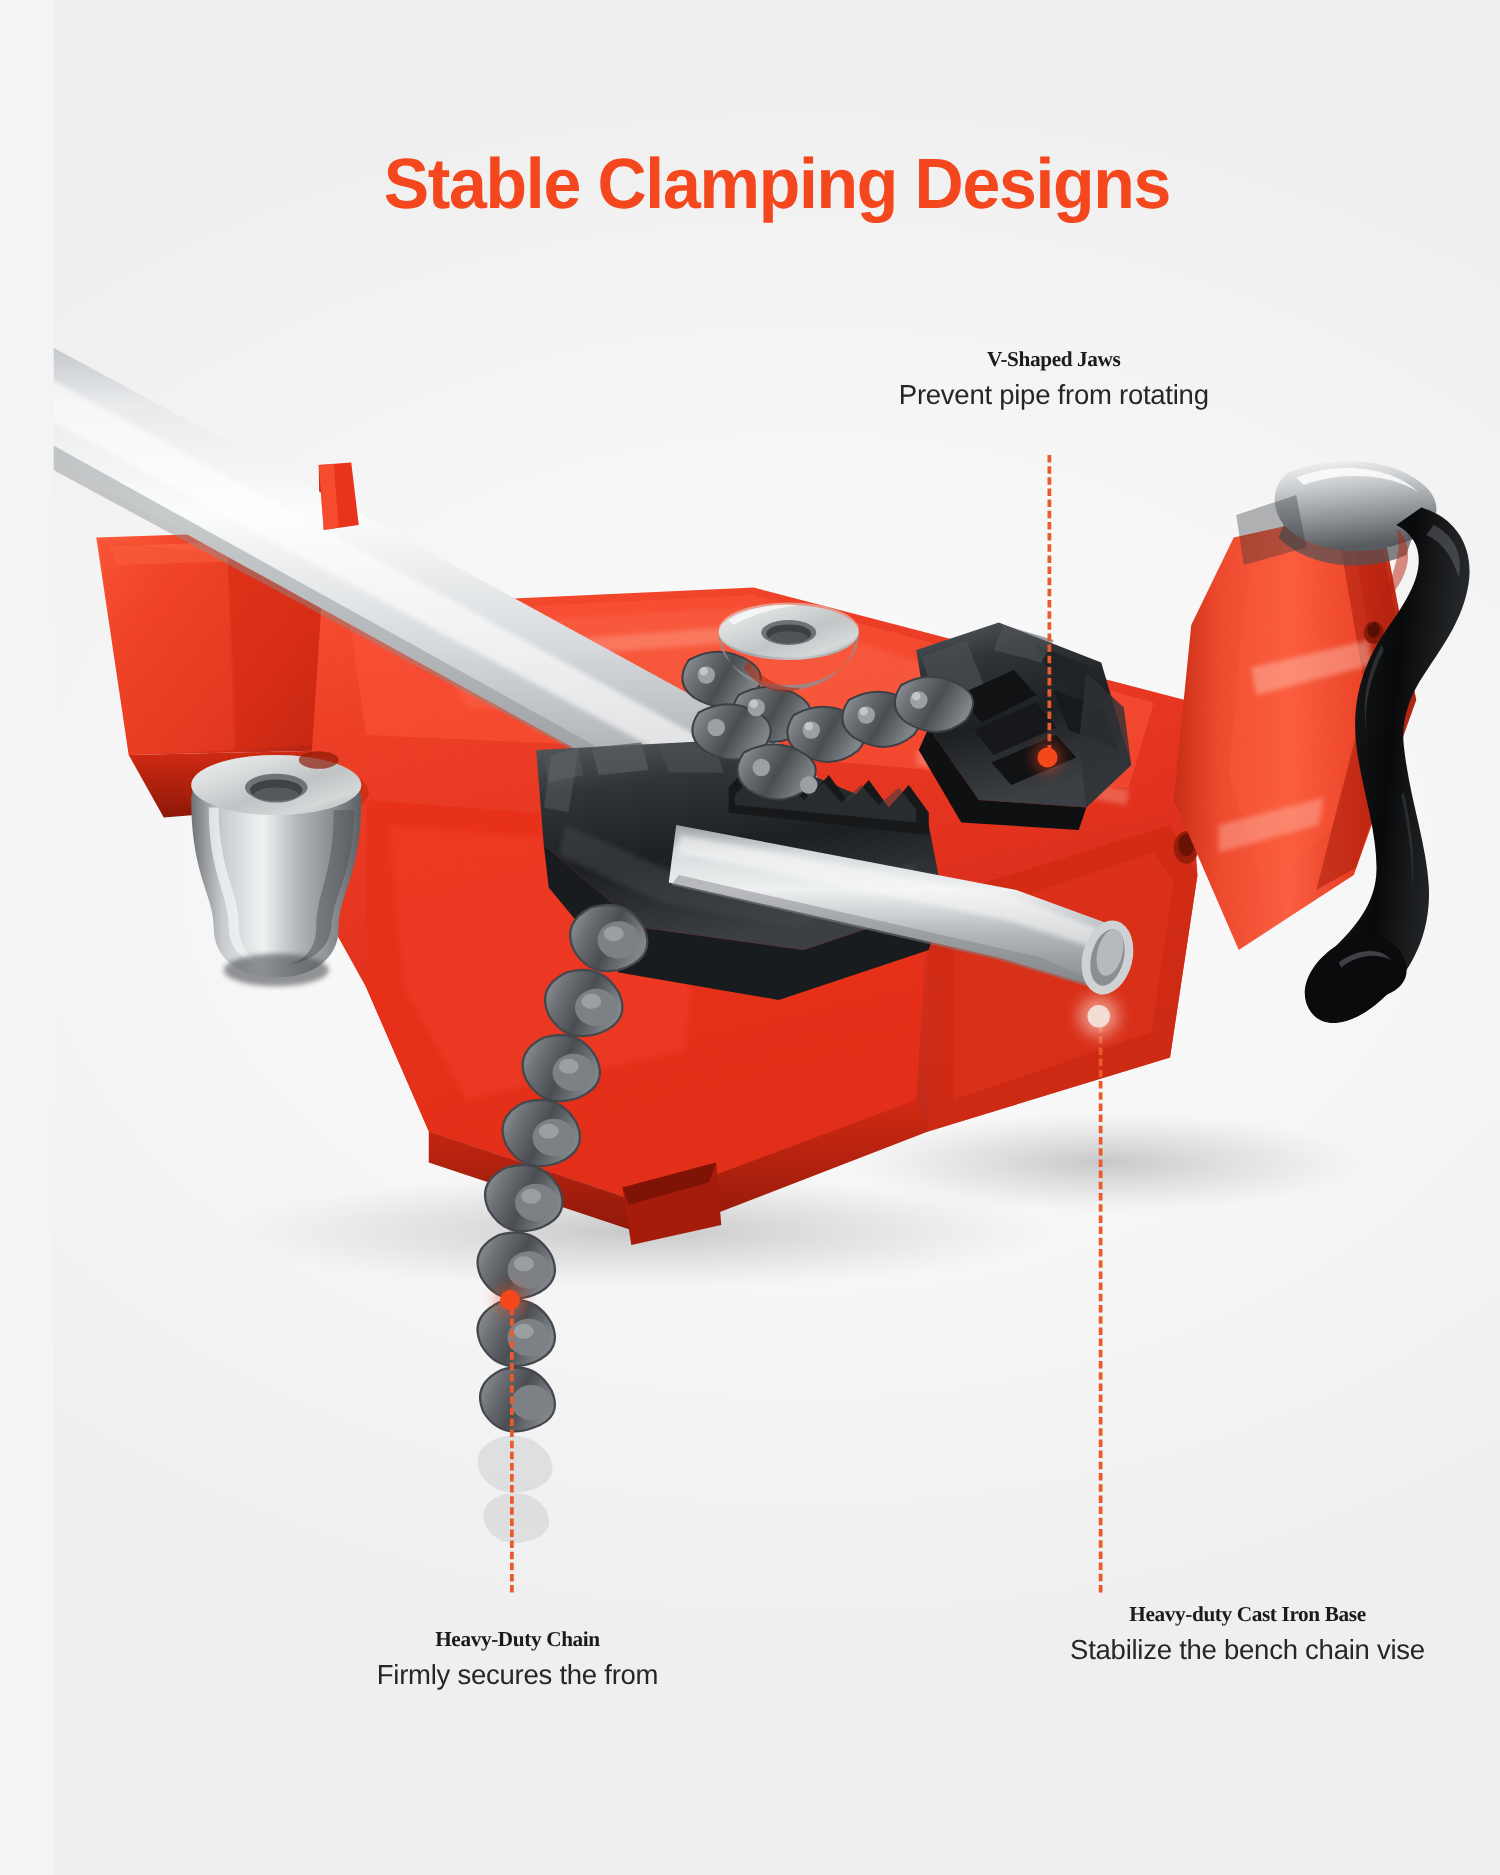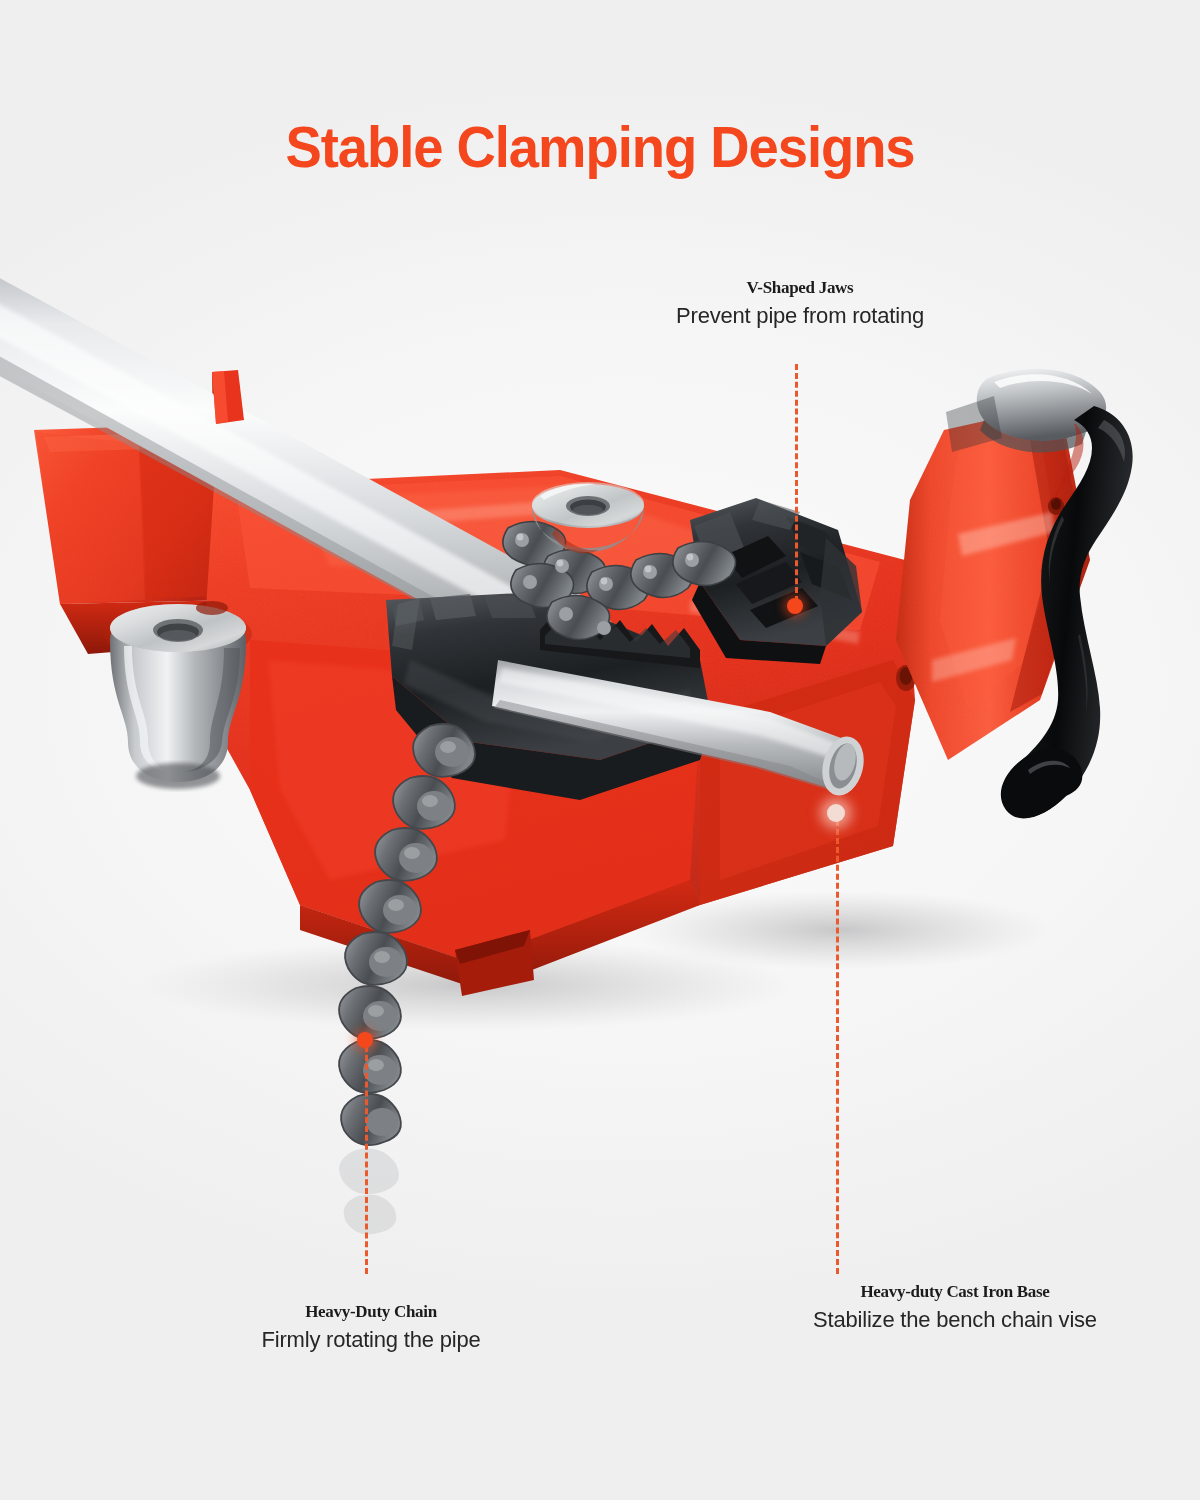--- a/index.html
+++ b/index.html
@@ -6,20 +6,21 @@
   body{
     width:1200px;height:1500px;
     background:#f4f4f4;
     font-family:"Liberation Sans","DejaVu Sans",sans-serif;
     overflow:hidden;position:relative;
   }
   .stage{position:absolute;inset:0;
     background:
       radial-gradient(ellipse 900px 620px at 52% 46%, #fbfbfb 0%, #f6f6f6 55%, #efefef 100%),
       linear-gradient(180deg,#f5f5f5 0%,#f3f3f3 60%,#eaeaea 100%);
+    margin-left: 43px;
   }
 
   
   .title{
     position:absolute;left:0;right:0;top:118px;
     text-align:center;
     font-size:57px;line-height:1.02;
     font-weight:700;letter-spacing:-1.1px;
     color:#f4471e;
     white-space:nowrap;
@@ -397,21 +398,21 @@
 
   <div class="callout" id="callout-jaws">
     <div class="head">V-Shaped Jaws</div>
     <div class="sub">Prevent pipe from rotating</div>
   </div>
   <div class="dline" style="left:795px;top:364px;height:238px;"></div>
   <div class="dot orange" style="left:787px;top:598px;width:16px;height:16px;"></div>
 
   <div class="callout" id="callout-chain">
     <div class="head">Heavy-Duty Chain</div>
-    <div class="sub">Firmly rotating the pipe</div>
+    <div class="sub">Firmly secures the from</div>
   </div>
   <div class="dline" style="left:365px;top:1046px;height:228px;"></div>
   <div class="dot orange" style="left:357px;top:1032px;width:16px;height:16px;"></div>
 
   <div class="callout" id="callout-base">
     <div class="head">Heavy-duty Cast Iron Base</div>
     <div class="sub">Stabilize the bench chain vise</div>
   </div>
   <div class="dline" style="left:836px;top:820px;height:454px;"></div>
   <div class="dot light" style="left:827px;top:804px;width:18px;height:18px;"></div>

